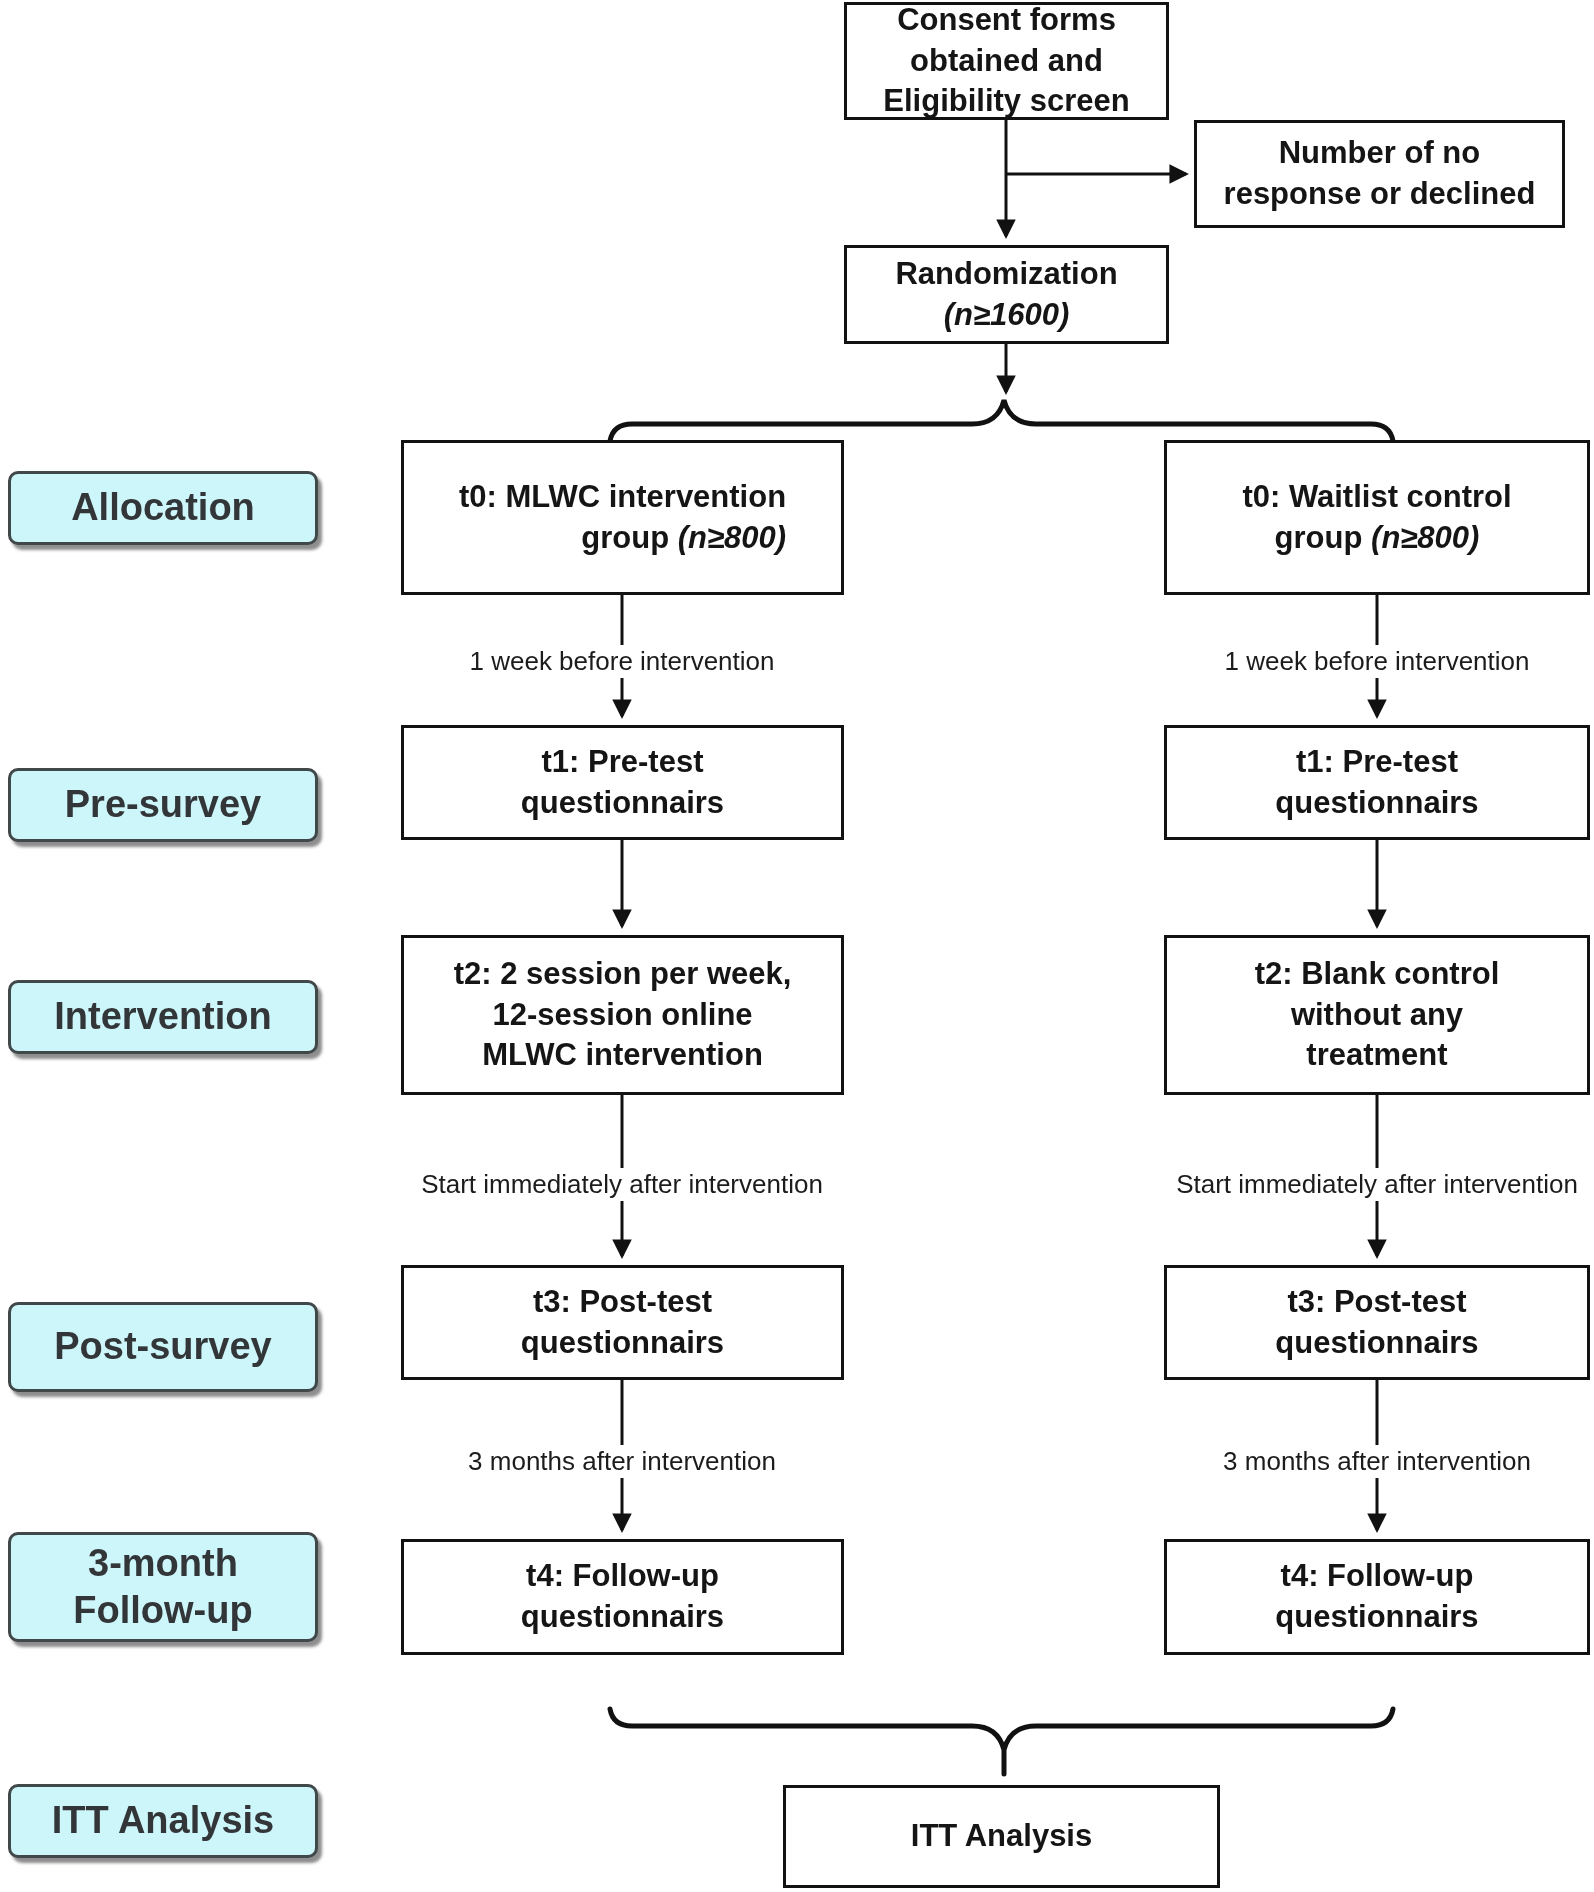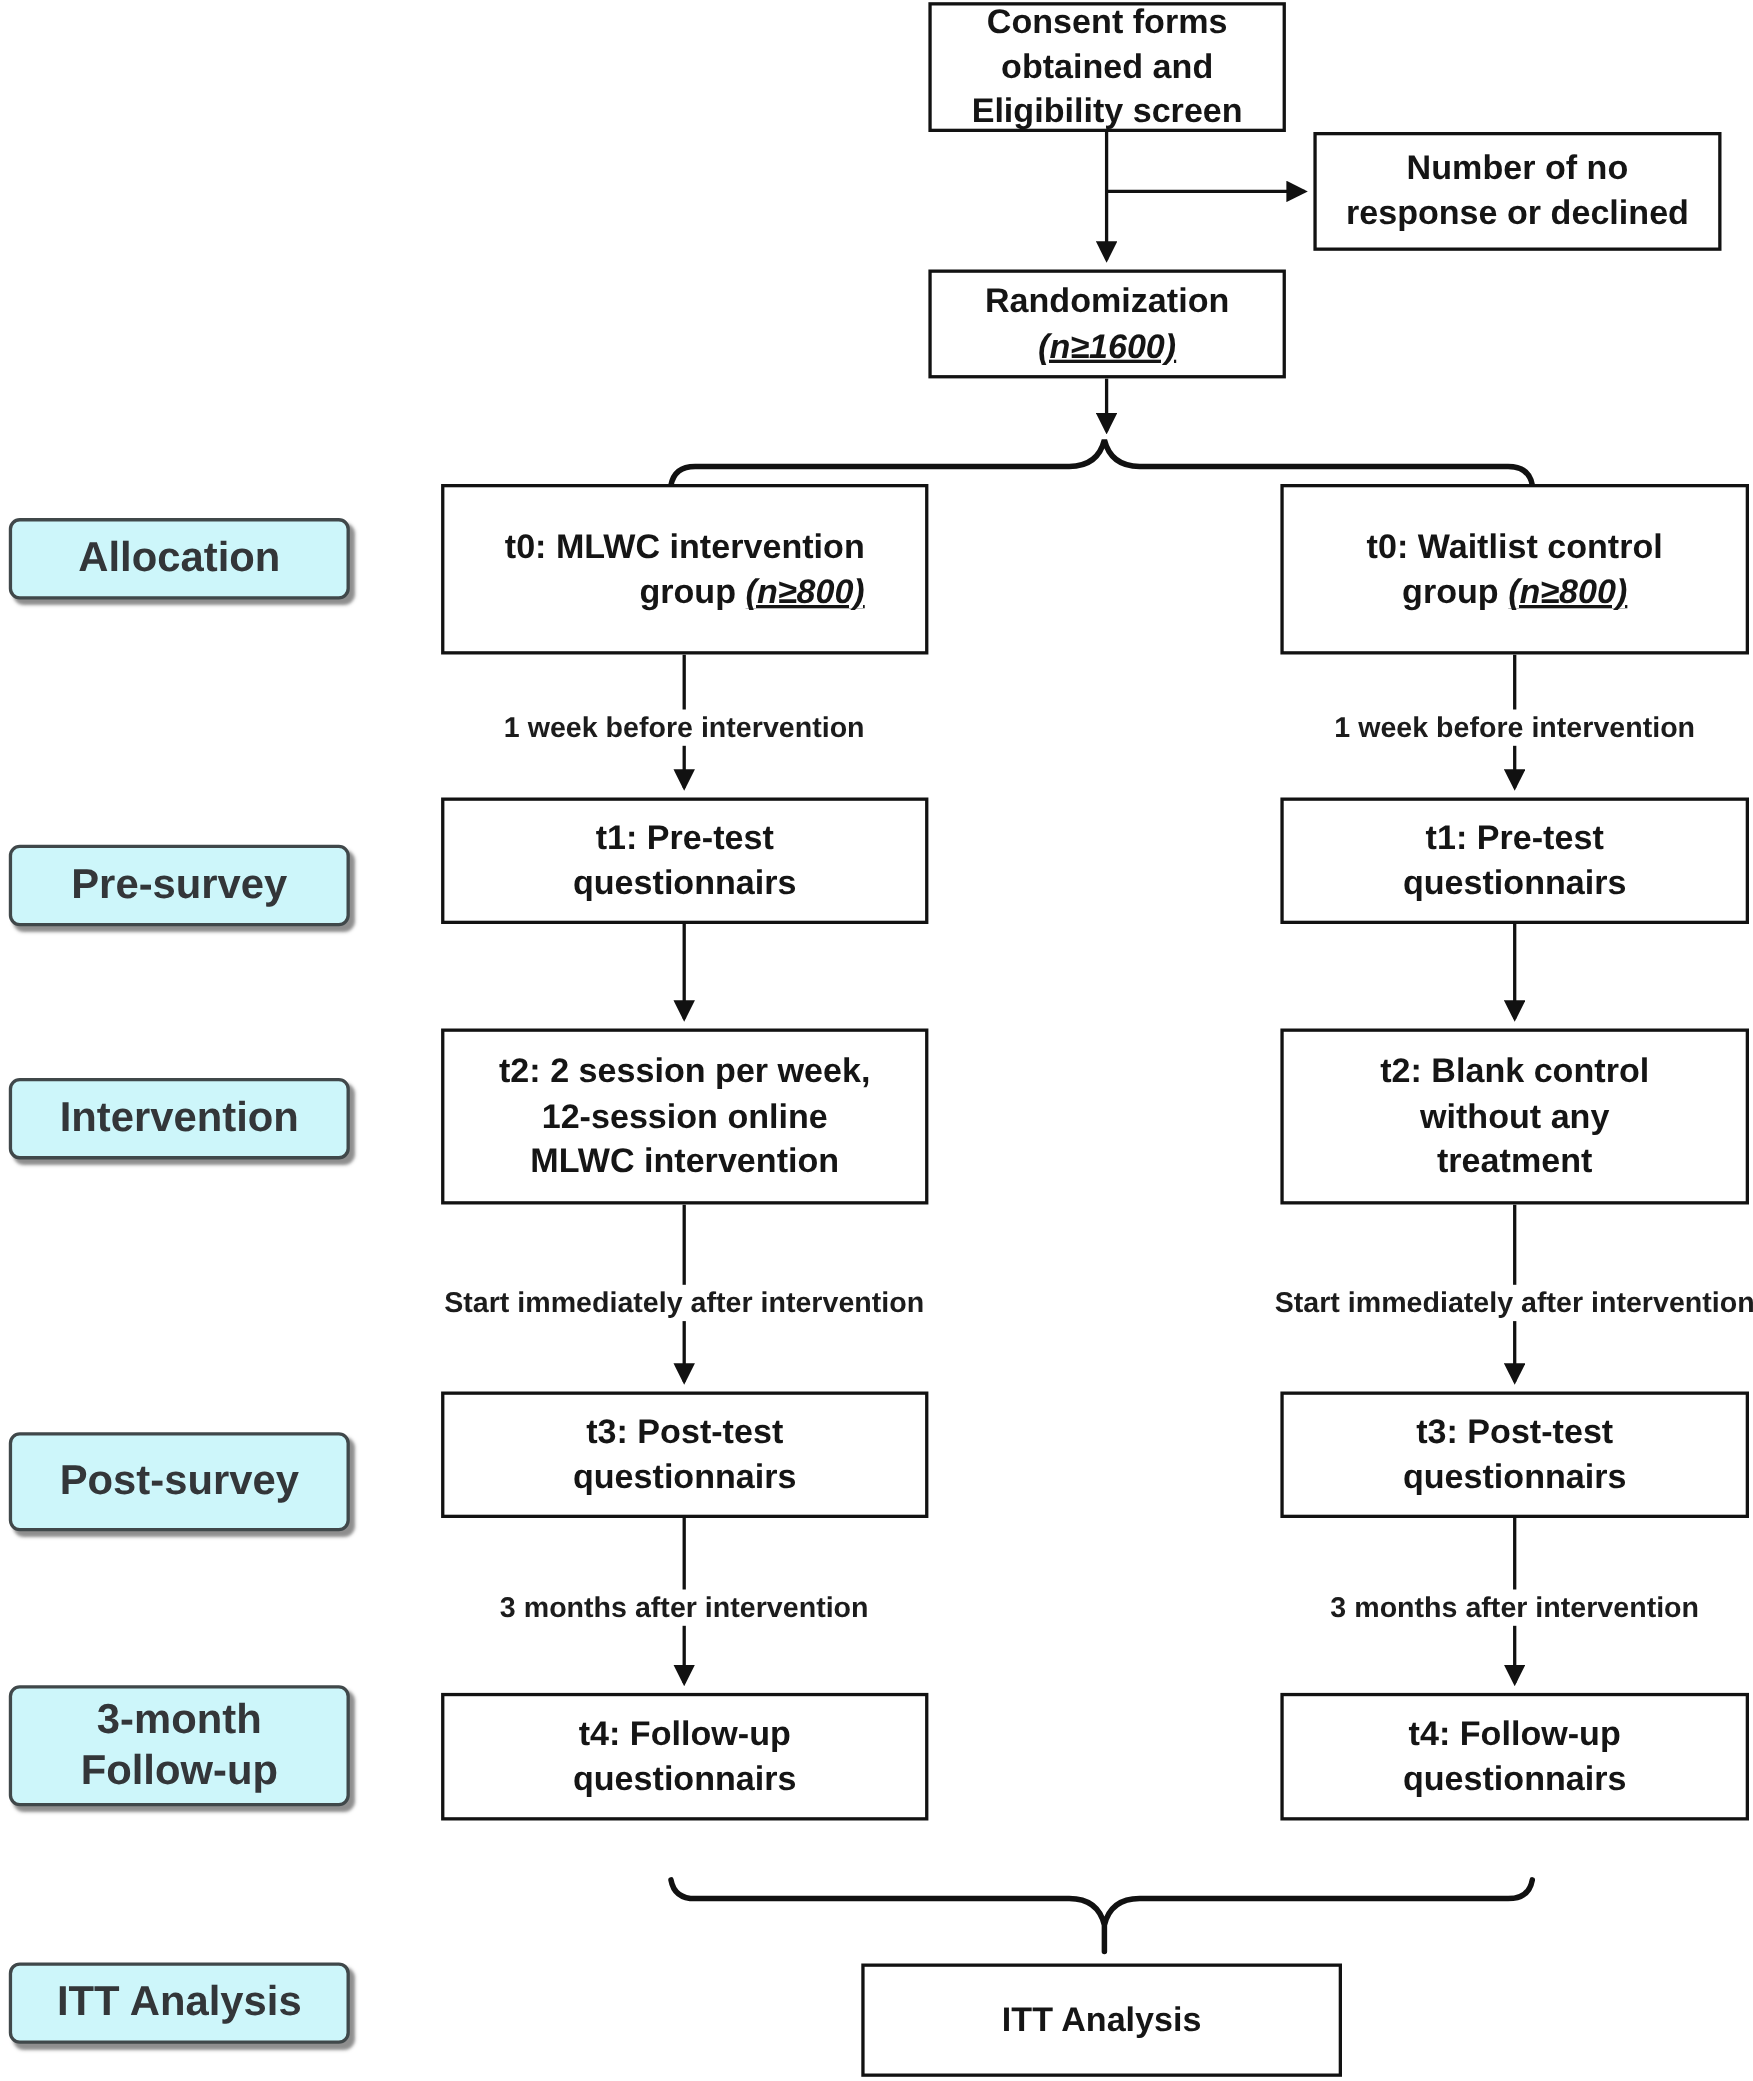--- a/index.html
+++ b/index.html
@@ -8,33 +8,33 @@
     font-family:"Liberation Sans", sans-serif;color:#151515;
   }
   svg.connectors{position:absolute;left:0;top:0;z-index:1;}
   .fbox{
     position:absolute;z-index:2;background:#fff;border:3px solid #121212;
     display:flex;align-items:center;justify-content:center;text-align:center;
     font-weight:bold;font-size:31px;line-height:1.32;box-sizing:border-box;
   }
   .fbox .txt{display:block;}
   .ml{white-space:pre-line;}
-  .em{font-style:italic;margin-left:0.28em;text-decoration:underline;}
+  .em{font-style:italic;margin-left:0.28em;}
   .em.block{display:block;margin-left:0;}
   .sidelabel{
     position:absolute;left:8px;width:310px;z-index:2;box-sizing:border-box;
     background:#cdf6fa;border:3px solid #40484a;border-radius:10px;
     box-shadow:4px 5px 3px rgba(50,50,50,0.55);
     display:flex;align-items:center;justify-content:center;text-align:center;
     font-weight:bold;font-size:38px;line-height:1.25;color:#333639;
   }
   .alabel{
     position:absolute;z-index:3;transform:translateX(-50%);
     background:#ffffff;padding:1px 8px;white-space:nowrap;
-    font-size:26px;font-weight:bold;color:#1c1c1c;
+    font-size:26px;font-weight:normal;color:#1c1c1c;
   }
 </style>
 </head>
 <body>
 
 <div class="canvas">
 
   <svg class="connectors" width="1594" height="1892" viewBox="0 0 1594 1892">
     <defs>
       <marker id="ah" viewBox="0 0 10 10" refX="8.5" refY="5" markerWidth="6.5" markerHeight="6.5" orient="auto-start-reverse">

